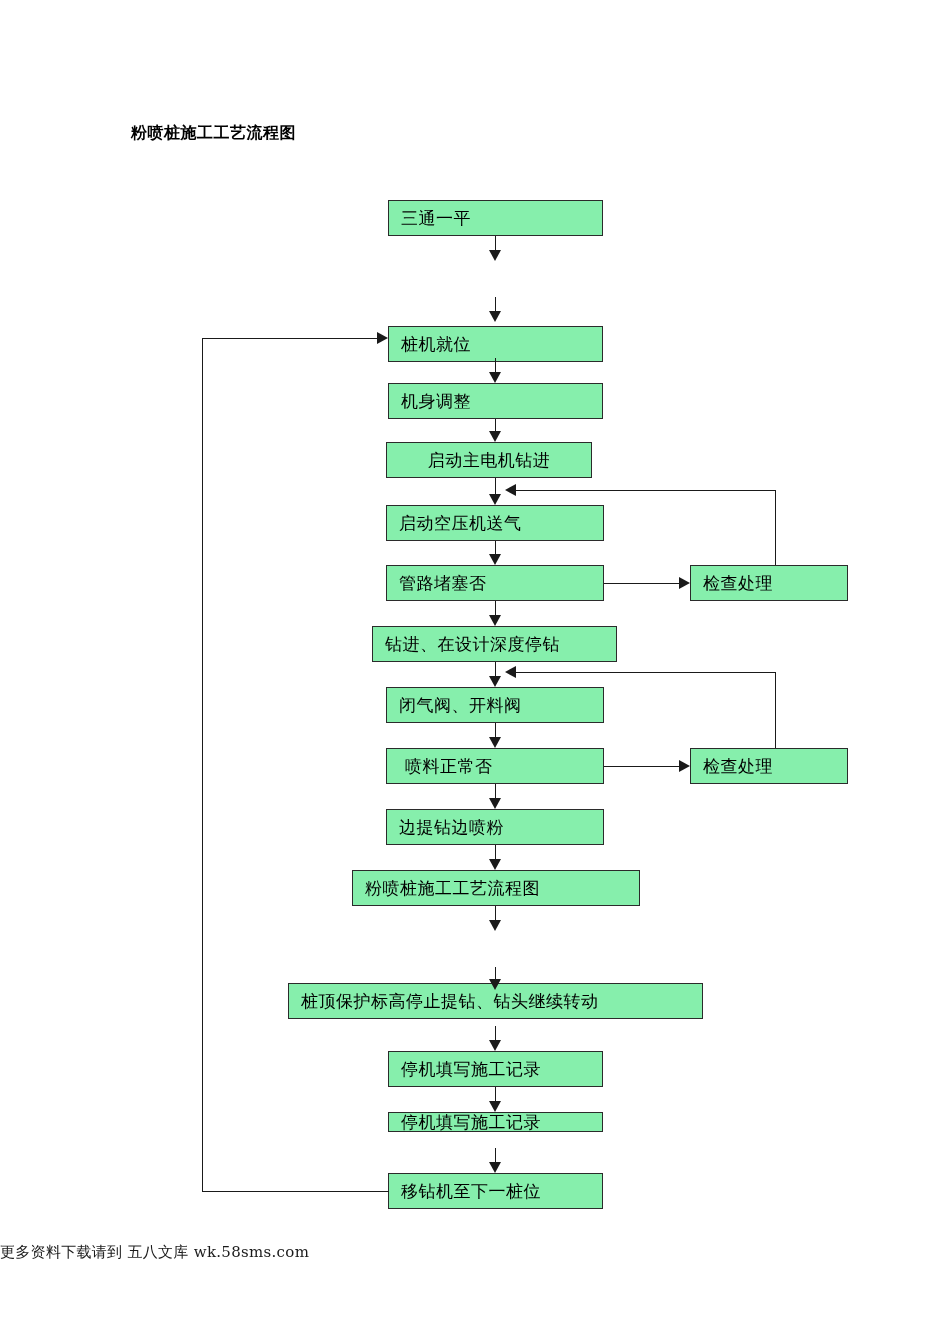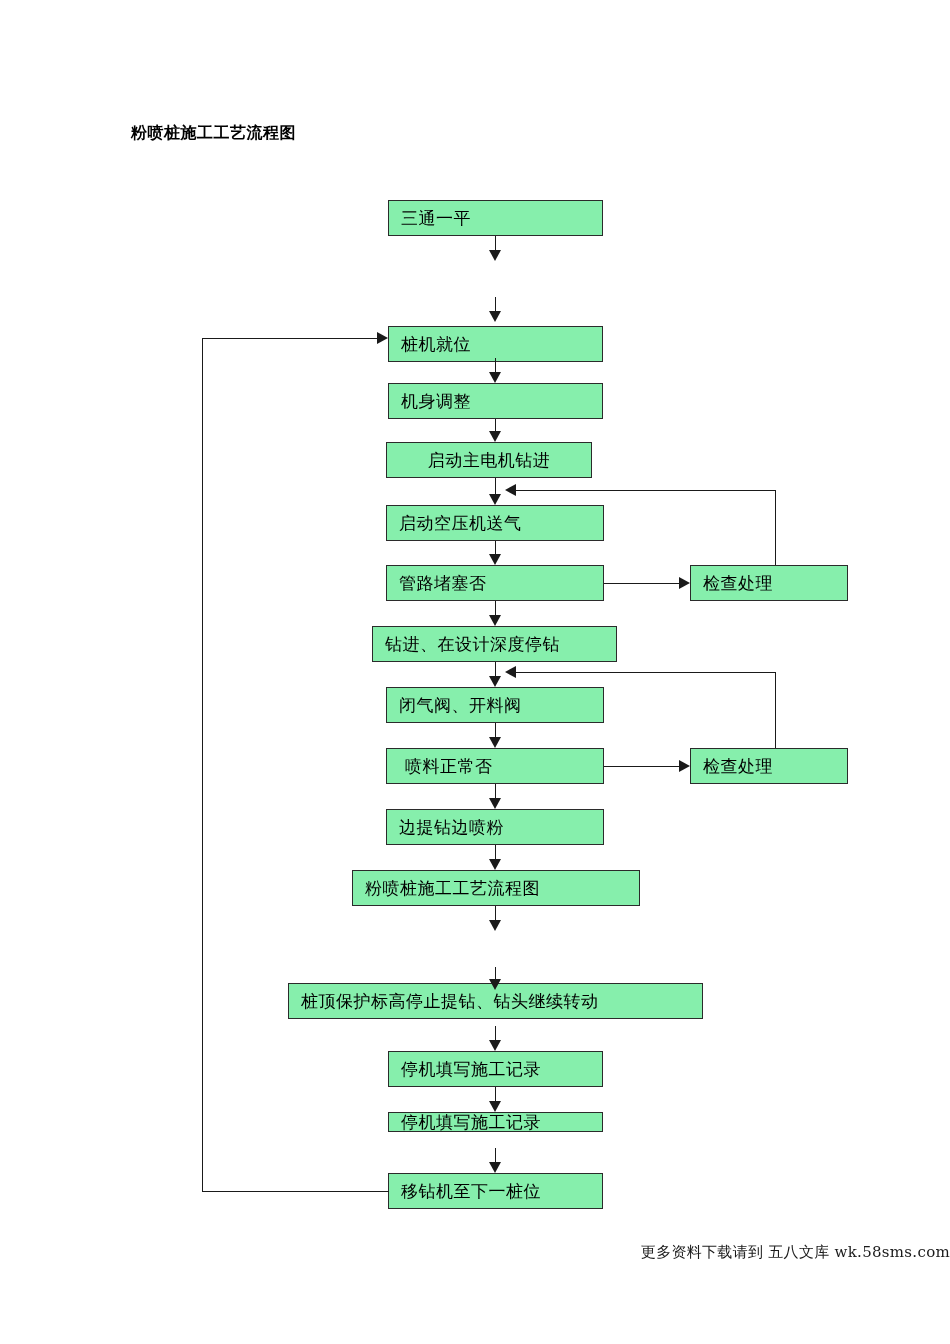--- a/index.html
+++ b/index.html
@@ -82,21 +82,21 @@
     height: 0;
     border-top: 6px solid transparent;
     border-bottom: 6px solid transparent;
     border-left: 11px solid #1a1a1a;
   }
   #footer-note {
     position: absolute;
     left: 0;
     top: 1243px;
     width: 950px;
-    text-align: right;
+    text-align: left;
     font-size: 15px;
     font-family: "DejaVu Serif", "Liberation Serif", serif;
     color: #1a1a1a;
     letter-spacing: 0.3px;
   }
 </style>
 </head>
 <body>
 
 <div id="page">

